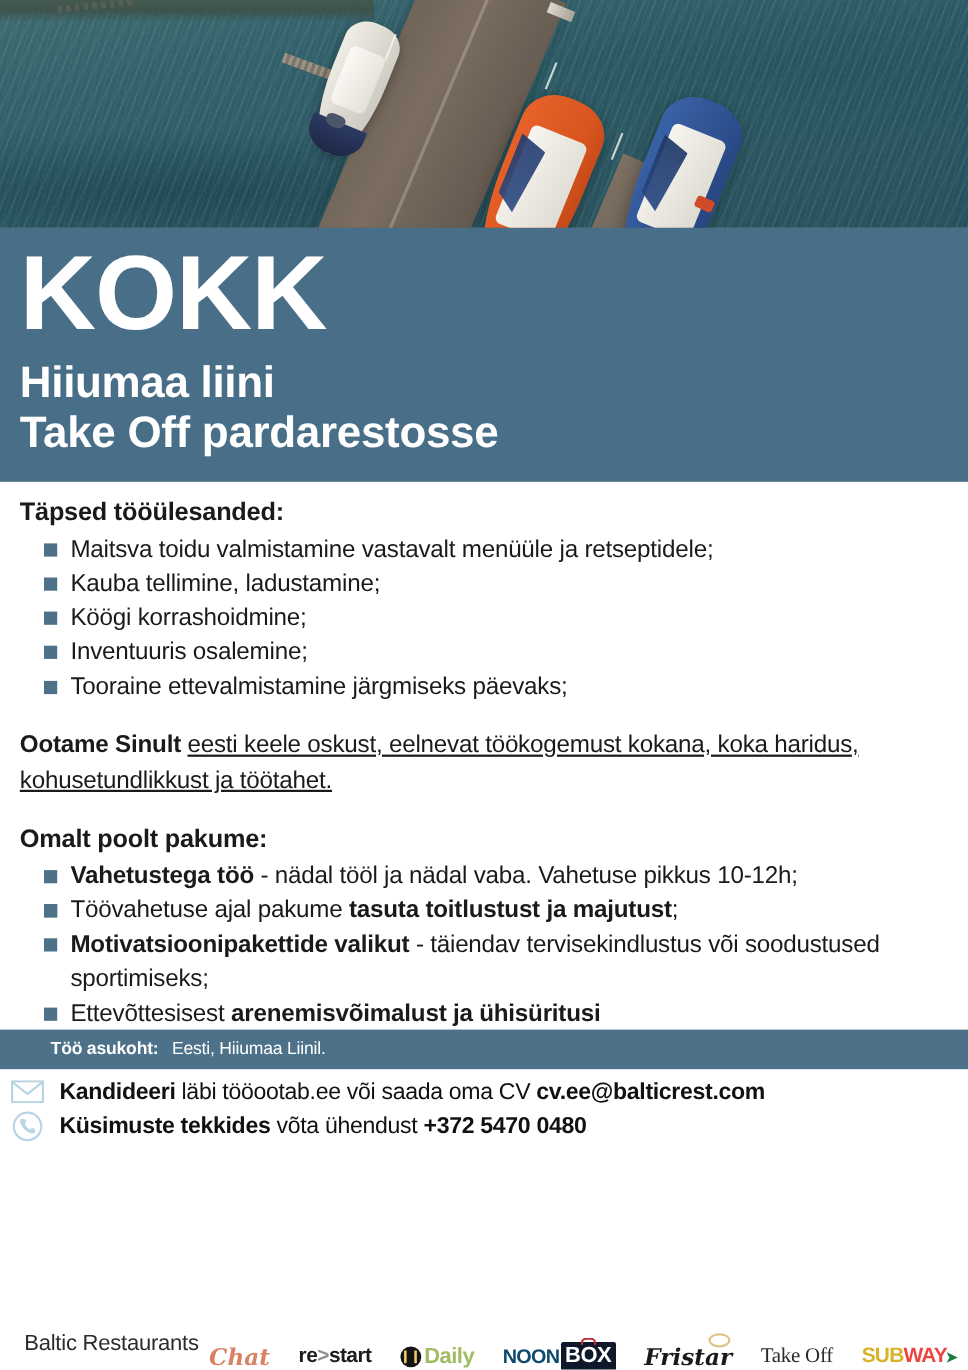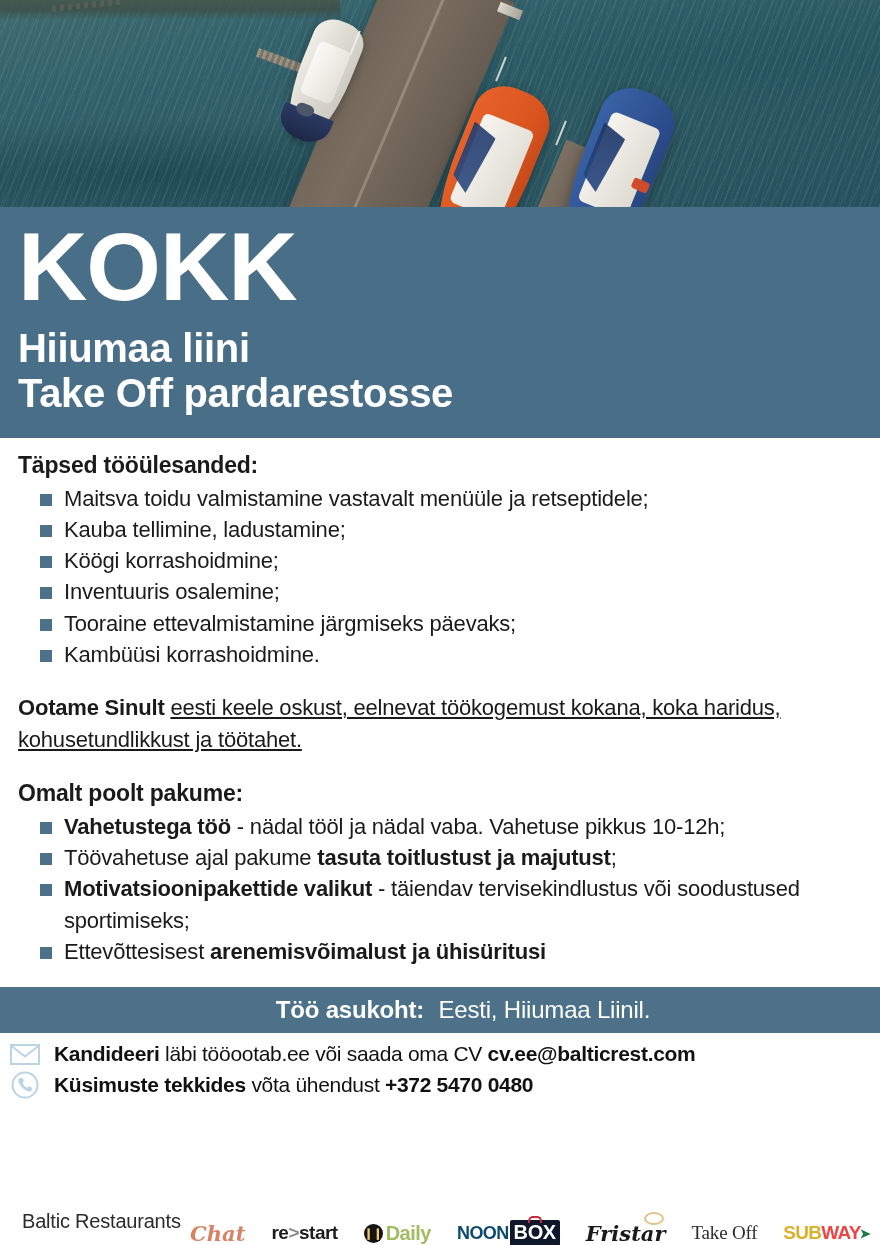--- a/index.html
+++ b/index.html
@@ -233,27 +233,25 @@
     line-height: 1.45;
     letter-spacing: -.2px;
   }
   .expect-block .lead { font-weight: bold; }
   .expect-block .underlined { text-decoration: underline; }
 
   .offer-heading { margin-top: 24px; }
 
   
   .location-bar {
-    margin-top: 20px;
     background: #4c7188;
     color: #ffffff;
     padding: 9px 0 9px 46px;
-    font-size: 24px;
+    font-size: 16px;
     letter-spacing: -.2px;
-    text-align: center;
   }
   .location-bar .label { font-weight: bold; }
   .location-bar .value { font-weight: normal; margin-left: 8px; }
 
   
   .contact { padding: 9px 0 0 8px; }
   .contact-row {
     display: flex;
     align-items: center;
     gap: 12px;
@@ -394,21 +392,20 @@
 
 <div class="content">
 
   <div class="section-heading">Täpsed tööülesanded:</div>
   <ul class="bullets">
     <li><span class="sq"></span><span>Maitsva toidu valmistamine vastavalt menüüle ja retseptidele;</span></li>
     <li><span class="sq"></span><span>Kauba tellimine, ladustamine;</span></li>
     <li><span class="sq"></span><span>Köögi korrashoidmine;</span></li>
     <li><span class="sq"></span><span>Inventuuris osalemine;</span></li>
     <li><span class="sq"></span><span>Tooraine ettevalmistamine järgmiseks päevaks;</span></li>
-    <li><span class="sq"></span><span>Kambüüsi korrashoidmine.</span></li>
   </ul>
 
   <div class="expect-block">
     <span class="lead">Ootame Sinult</span>
     <span class="underlined">eesti keele oskust, eelnevat töökogemust kokana, koka haridus, kohusetundlikkust ja töötahet.</span>
   </div>
 
   <div class="section-heading offer-heading">Omalt poolt pakume:</div>
   <ul class="bullets">
     <li>

